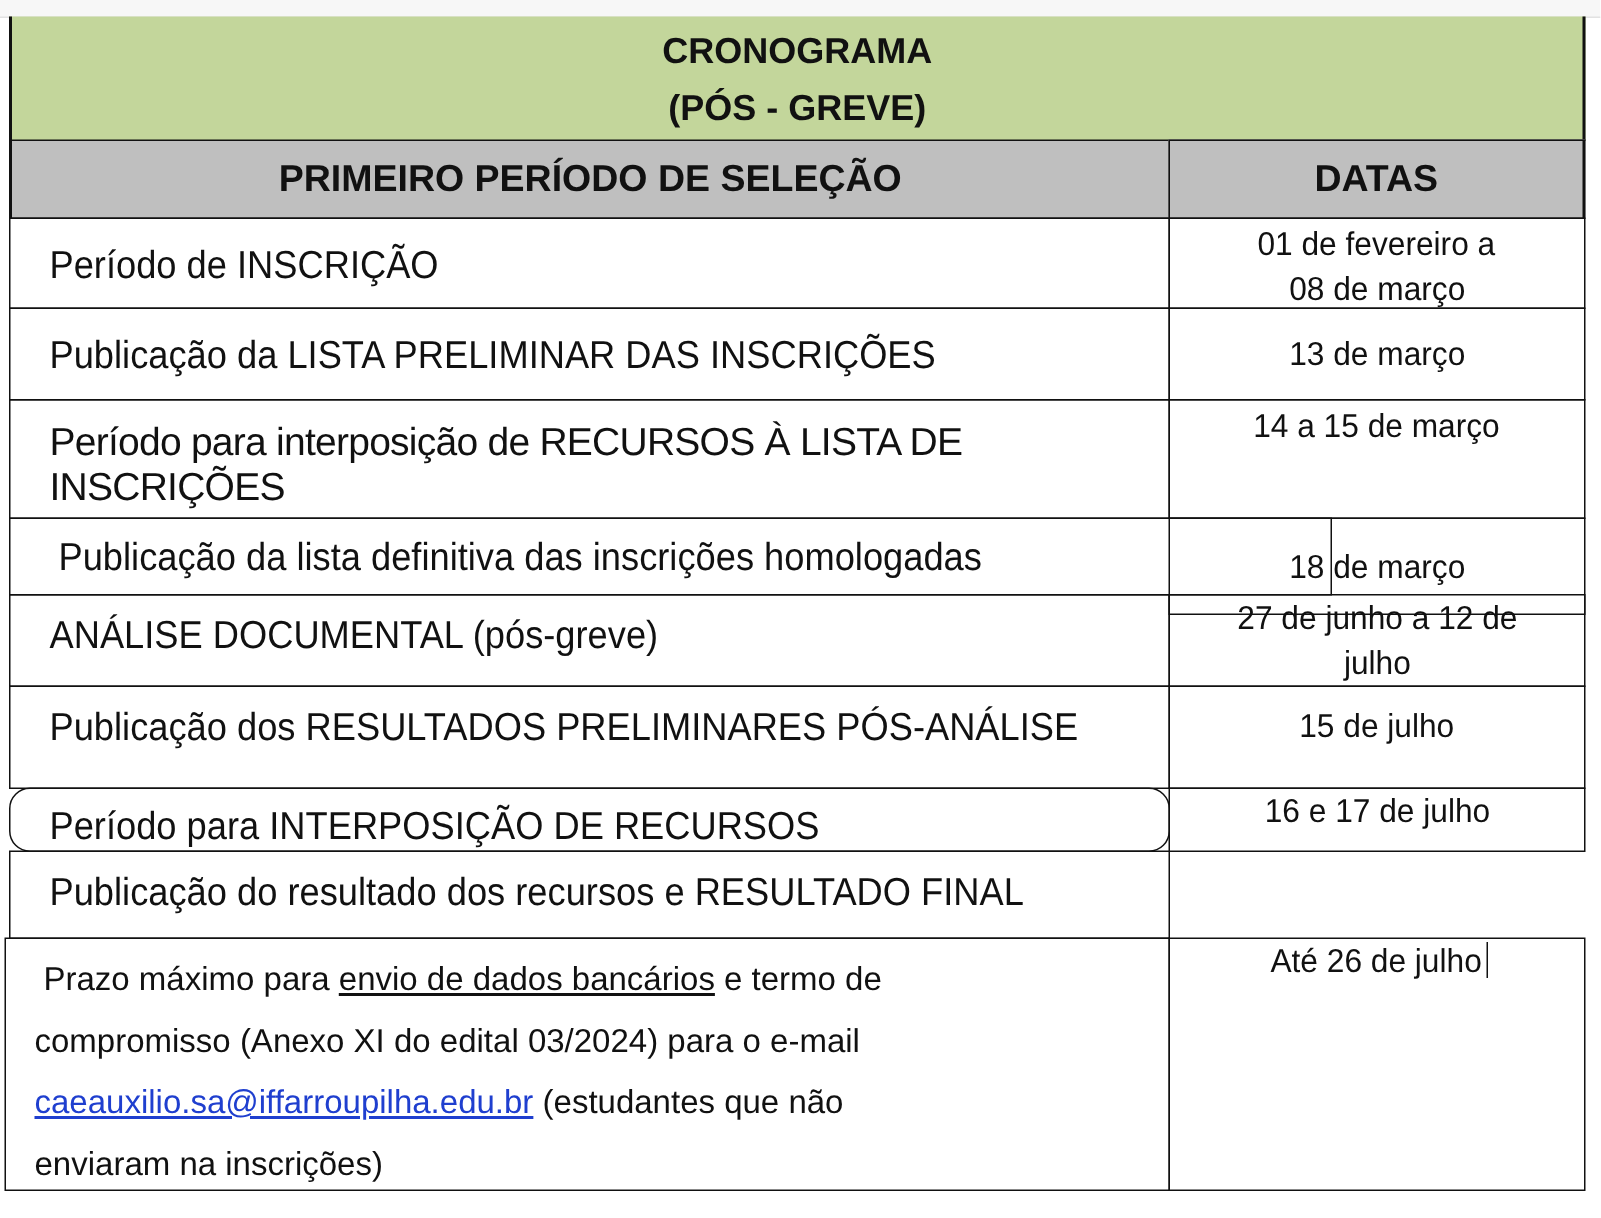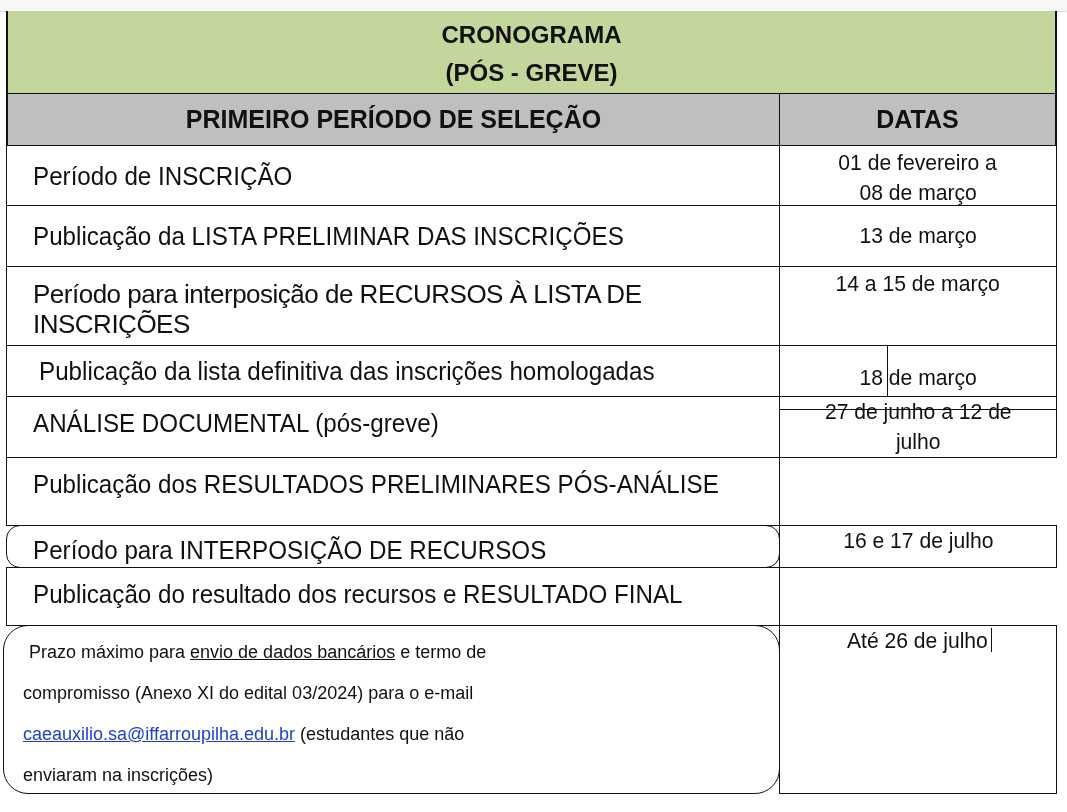--- a/index.html
+++ b/index.html
@@ -42,21 +42,21 @@
       padding-top: 2px;
     }
     .date.center { justify-content: center; padding-top: 0; }
     .narrow { display: inline-block; transform: scaleX(0.93); transform-origin: left center; white-space: nowrap; }
     .narrowc { display: inline-block; transform: scaleX(0.96); transform-origin: center; white-space: nowrap; }
     .just {
       display: block; text-align: justify; text-align-last: left;
       width: 100%;
     }
     .lastrow {
-      font-size: 18px; line-height: 41px; padding: 6px 10px 0 19px; border-radius: 25px;
+      font-size: 22px; line-height: 41px; padding: 6px 10px 0 19px;
     }
     .u { text-decoration: underline; }
     .link { color: #1f3fcf; text-decoration: underline; }
     .cursor {
       display: inline-block; width: 1px; height: 24px; background: #111;
       vertical-align: -4px; margin-left: 1px;
     }
   </style>
 </head>
 <body>
@@ -111,20 +111,23 @@
     <span class="narrow">ANÁLISE DOCUMENTAL (pós-greve)</span>
   </div>
   <div class="cell date" style="left:779px; top:396px; width:278px; height:62px; padding-top:0;">
     <span class="narrowc">27 de junho a 12 de</span>
     <span class="narrowc">julho</span>
   </div>
 
   <div class="cell txt" style="left:6px; top:457px; width:774px; height:69px; padding-top:11px;">
     <span class="narrow">Publicação dos RESULTADOS PRELIMINARES PÓS-ANÁLISE</span>
   </div>
+  <div class="cell date" style="left:779px; top:457px; width:278px; height:69px; padding-top:11px;">
+    <span class="narrowc">15 de julho</span>
+  </div>
 
   <div class="cell txt" style="left:6px; top:525px; width:774px; height:43px; padding-top:9px;border-radius:14px;">
     <span class="narrow">Período para INTERPOSIÇÃO DE RECURSOS</span>
   </div>
   <div class="cell date" style="left:779px; top:525px; width:278px; height:43px; padding-top:0;">
     <span class="narrowc">16 e 17 de julho</span>
   </div>
 
   <div class="cell txt" style="left:6px; top:567px; width:774px; height:59px; padding-top:11px;">
     <span class="narrow">Publicação do resultado dos recursos e RESULTADO FINAL</span>

